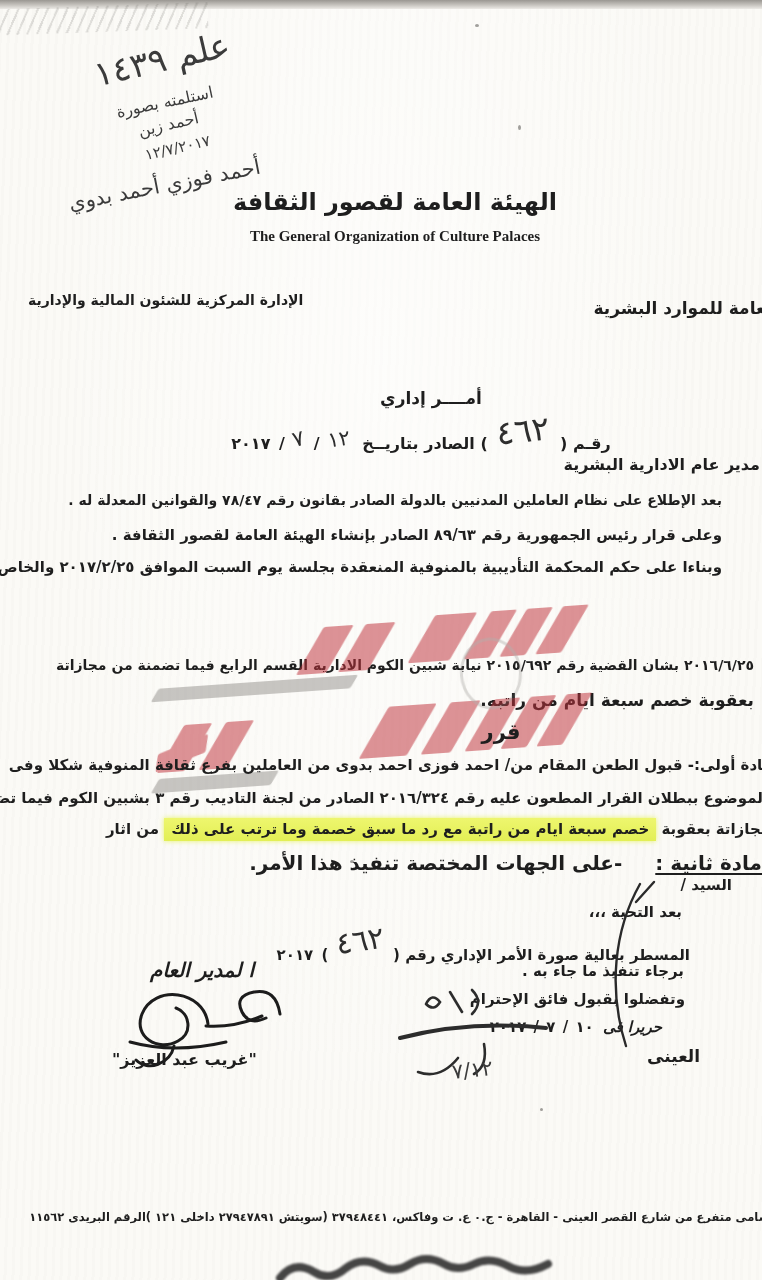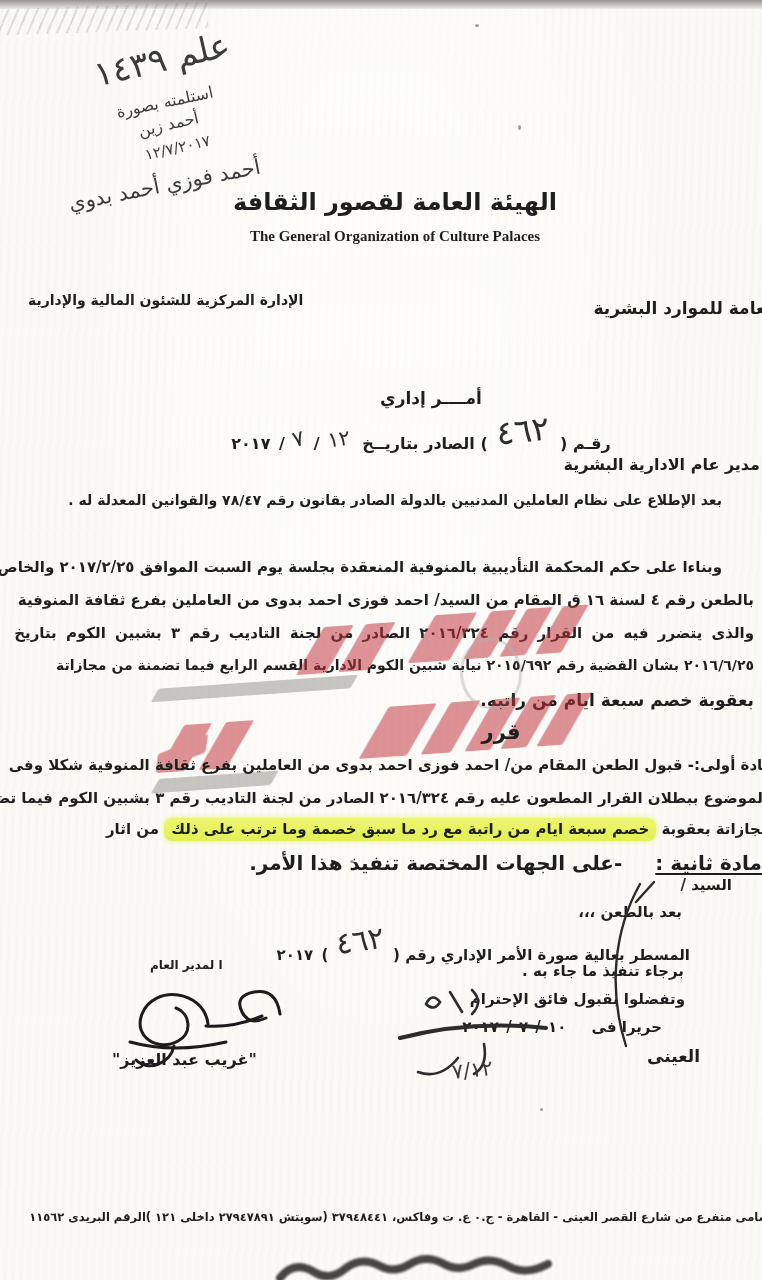--- a/index.html
+++ b/index.html
@@ -19,21 +19,21 @@
   .corner-smudge{position:absolute;left:-12px;top:6px;width:220px;height:26px;
     background:repeating-linear-gradient(115deg, rgba(90,88,84,.18) 0 2px, transparent 2px 9px);
     transform:rotate(-2deg);filter:blur(.6px);}
   .t{position:absolute;direction:rtl;white-space:nowrap;font-weight:bold;
      font-family:"DejaVu Sans",sans-serif;}
   .center{left:0;right:0;text-align:center;}
   .en{direction:ltr;font-family:"Liberation Serif","DejaVu Serif",serif;}
   .hw{font-weight:400;color:#3b3b3b;}
   .hw-inline{display:inline-block;font-weight:400;color:#2e2e2e;}
   .seg{display:inline-block;}
-  .hl{background:linear-gradient(180deg,#eef66e,#e2ef55);border-radius:8px;
+  .hl{background:linear-gradient(180deg,#eef66e,#e2ef55);border-radius:0;
       padding:2px 7px 3px;box-shadow:0 0 5px rgba(230,242,90,.9);}
   .u2{text-decoration:underline;text-decoration-thickness:2px;text-underline-offset:3px;}
   svg{position:absolute;overflow:visible;}
   .wm{position:absolute;left:150px;top:612px;width:440px;height:190px;
       transform:rotate(-4deg);opacity:.52;filter:blur(.4px);pointer-events:none;}
   .wm .b{position:absolute;height:46px;width:26px;background:#c0333c;
          transform:skewX(-34deg);border-radius:2px;}
   .wm .g{background:#979490;}
   .wm .face{position:absolute;left:312px;top:34px;width:56px;height:66px;
       border:3px solid rgba(110,108,105,.45);border-radius:50%;}
@@ -68,24 +68,23 @@
     <span class="hw-inline" style="font-size:21px;transform:rotate(-8deg) translateY(-3px);margin-right:6px;">١٢</span>
     <span class="seg" style="margin:0 3px;">/</span>
     <span class="hw-inline" style="font-size:22px;transform:rotate(-14deg) translateY(-3px);">٧</span>
     <span class="seg" style="margin:0 3px;">/</span>
     <span class="seg">٢٠١٧</span>
   </div>
 
   <div class="t" style="top:455px;right:2px;font-size:16px;">مدير عام الادارية البشرية</div>
 
   <div class="t" style="top:492px;right:40px;font-size:14px;">بعد الإطلاع على نظام العاملين المدنيين بالدولة الصادر بقانون رقم ٧٨/٤٧ والقوانين المعدلة له .</div>
+  <div class="t" style="top:526px;right:40px;font-size:15px;">وعلى قرار رئيس الجمهورية رقم ٨٩/٦٣ الصادر بإنشاء الهيئة العامة لقصور الثقافة .</div>
 
   <div class="t" style="top:558px;right:40px;font-size:15px;">وبناءا على حكم المحكمة التأديبية  بالمنوفية المنعقدة بجلسة يوم السبت الموافق ٢٠١٧/٢/٢٥ والخاص</div>
-  <div class="t" style="top:591px;right:8px;font-size:15px;">بالطعن رقم ٤ لسنة ١٦ ق المقام من السيد/ احمد فوزى احمد بدوى  من العاملين بفرع ثقافة المنوفية</div>
-  <div class="t" style="top:624px;right:8px;font-size:15px;word-spacing:4px;">والذى يتضرر فيه من القرار رقم ٢٠١٦/٣٢٤ الصادر من  لجنة التاديب رقم ٣ بشبين الكوم  بتاريخ</div>
   <div class="t" style="top:657px;right:8px;font-size:14px;">٢٠١٦/٦/٢٥ بشان القضية رقم ٢٠١٥/٦٩٢ نيابة شبين الكوم الادارية القسم الرابع فيما تضمنة من مجازاتة</div>
   <div class="t" style="top:690px;right:8px;font-size:17px;">بعقوبة خصم سبعة  ايام من راتبه.</div>
 
   <div class="wm">
     <div class="b" style="left:404px;top:8px;"></div>
     <div class="b" style="left:368px;top:8px;"></div>
     <div class="b" style="left:332px;top:8px;"></div>
     <div class="b" style="left:276px;top:8px;width:42px;"></div>
     <div class="b" style="left:206px;top:12px;width:30px;"></div>
     <div class="b" style="left:164px;top:12px;width:30px;"></div>
@@ -111,40 +110,40 @@
     <span class="hl">خصم سبعة ايام من راتبة مع رد ما سبق خصمة  وما ترتب على ذلك</span>
     <span class="seg"> من اثار</span>
   </div>
 
   <div class="t" style="top:851px;right:0;font-size:20px;">
     <span class="u2">مادة ثانية :</span>
     <span style="margin-right:26px;">-على الجهات المختصة تنفيذ هذا الأمر.</span>
   </div>
 
   <div class="t" style="top:876px;right:30px;font-size:15px;">السيد /</div>
-  <div class="t" style="top:903px;right:80px;font-size:15px;">بعد بالطعن ،،،</div>
+  <div class="t" style="top:903px;right:80px;font-size:15px;">بعد التحية ،،،</div>
   <div class="t" style="top:932px;right:72px;font-size:15px;">
     <span class="seg">المسطر بعالية صورة الأمر الإداري رقم (</span>
     <span class="hw-inline" style="font-size:30px;transform:rotate(-8deg) translateY(-9px);margin:0 3px;">٤٦٢</span>
     <span class="seg">)</span>
     <span class="seg" style="margin-right:3px;">٢٠١٧</span>
   </div>
   <div class="t" style="top:962px;right:78px;font-size:15px;">برجاء تنفيذ ما جاء به .</div>
   <div class="t" style="top:990px;right:77px;font-size:15px;">وتفضلوا بقبول فائق الإحترام</div>
   <div class="t" style="top:1018px;right:100px;font-size:15px;">
-    <span class="seg" style="margin-left:20px;">حريرا فى</span>
+    <span class="seg" style="margin-left:4px;font-style:italic;">حريرا فى</span>
     <span class="seg">١٠</span>
     <span class="seg" style="margin:0 2px;">/</span>
     <span class="seg">٧</span>
     <span class="seg" style="margin:0 2px;">/</span>
     <span class="seg">٢٠١٧</span>
   </div>
   <div class="t" style="top:1046px;right:62px;font-size:17px;">العينى</div>
 
-  <div class="t" style="top:958px;left:150px;font-size:12px;">ا لمدير العام</div>
+  <div class="t" style="top:958px;left:150px;font-size:20px;font-style:italic;">ا لمدير العام</div>
   <svg style="left:112px;top:972px;" width="180" height="100" viewBox="0 0 180 100" fill="none" stroke="#1c1c1c" stroke-width="3" stroke-linecap="round">
     <path d="M168,42 q-4,-26 -26,-22 q-20,4 -12,20 q7,14 24,6"></path>
     <path d="M150,44 q-28,12 -56,10"></path>
     <path d="M96,52 c-4,-34 -54,-40 -66,-10 c-9,23 16,38 36,27 c15,-8 12,-28 -2,-33"></path>
     <path d="M18,70 q44,12 96,0"></path>
     <path d="M62,74 c-4,18 -26,26 -38,14"></path>
   </svg>
   <div class="t" style="top:1050px;left:112px;font-size:16px;">"غريب عبد العزيز"</div>
 
   <svg style="left:398px;top:982px;" width="150" height="110" viewBox="0 0 150 110" fill="none" stroke="#2c2c2c" stroke-width="2.6" stroke-linecap="round">

